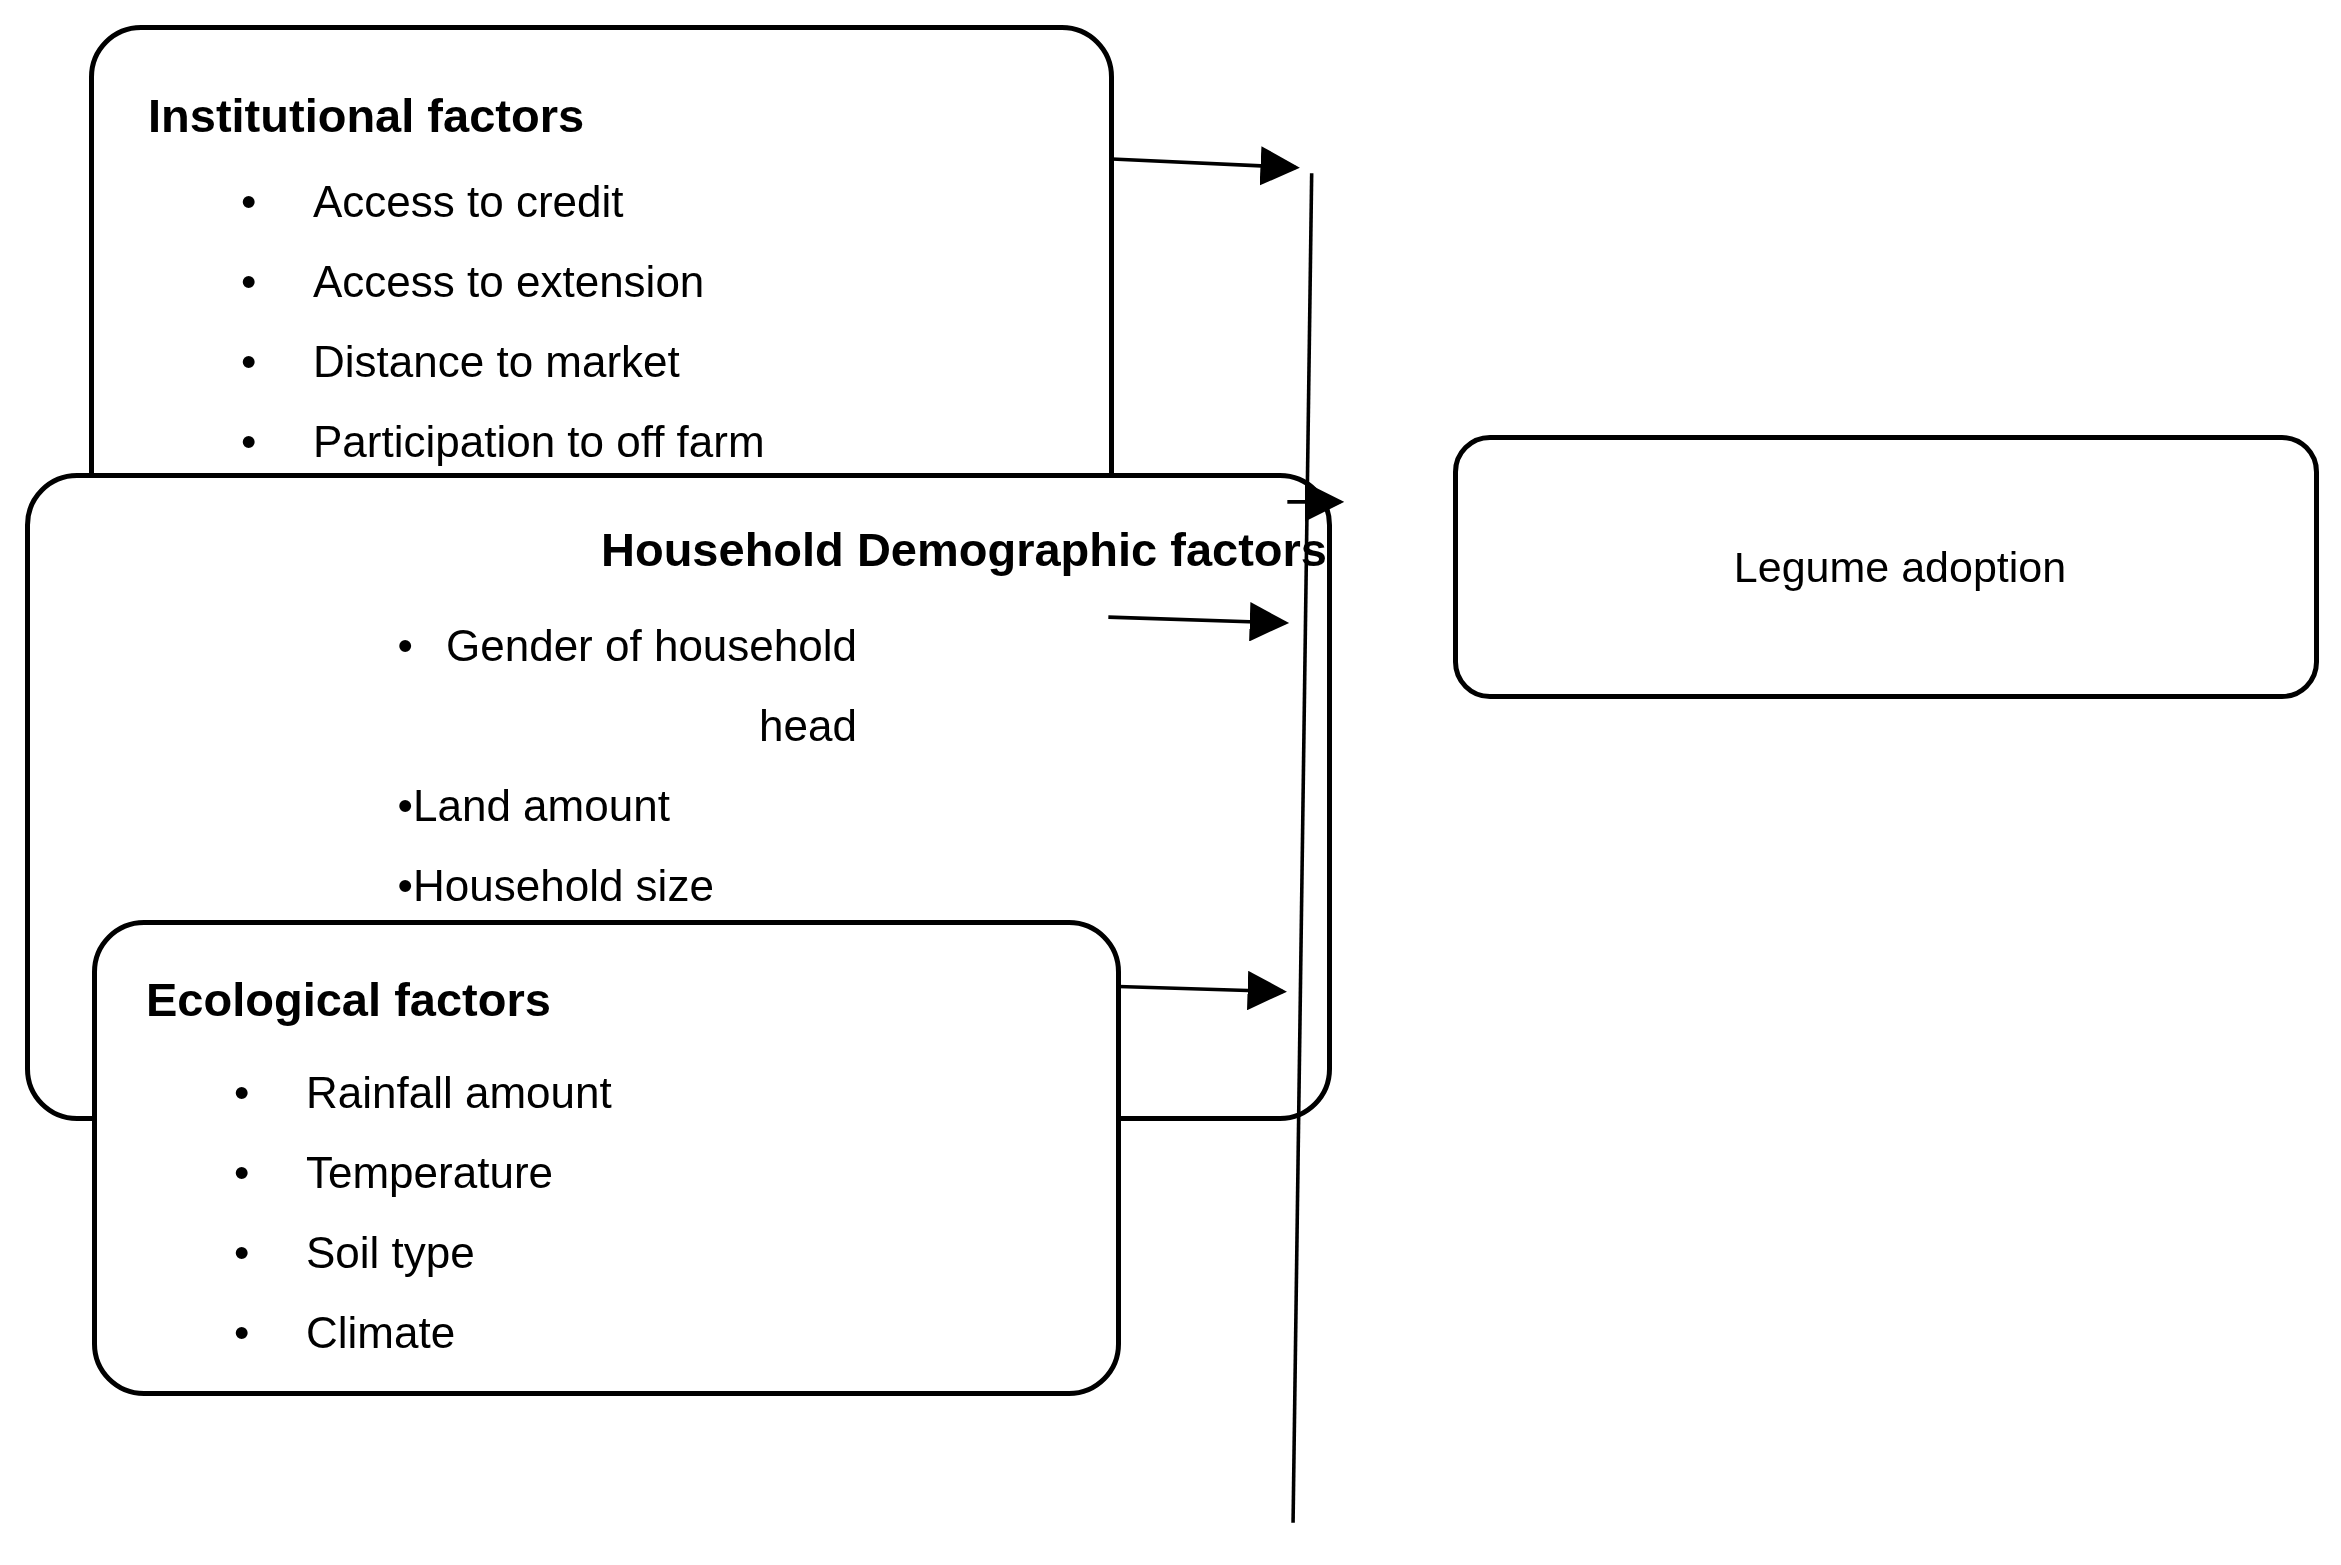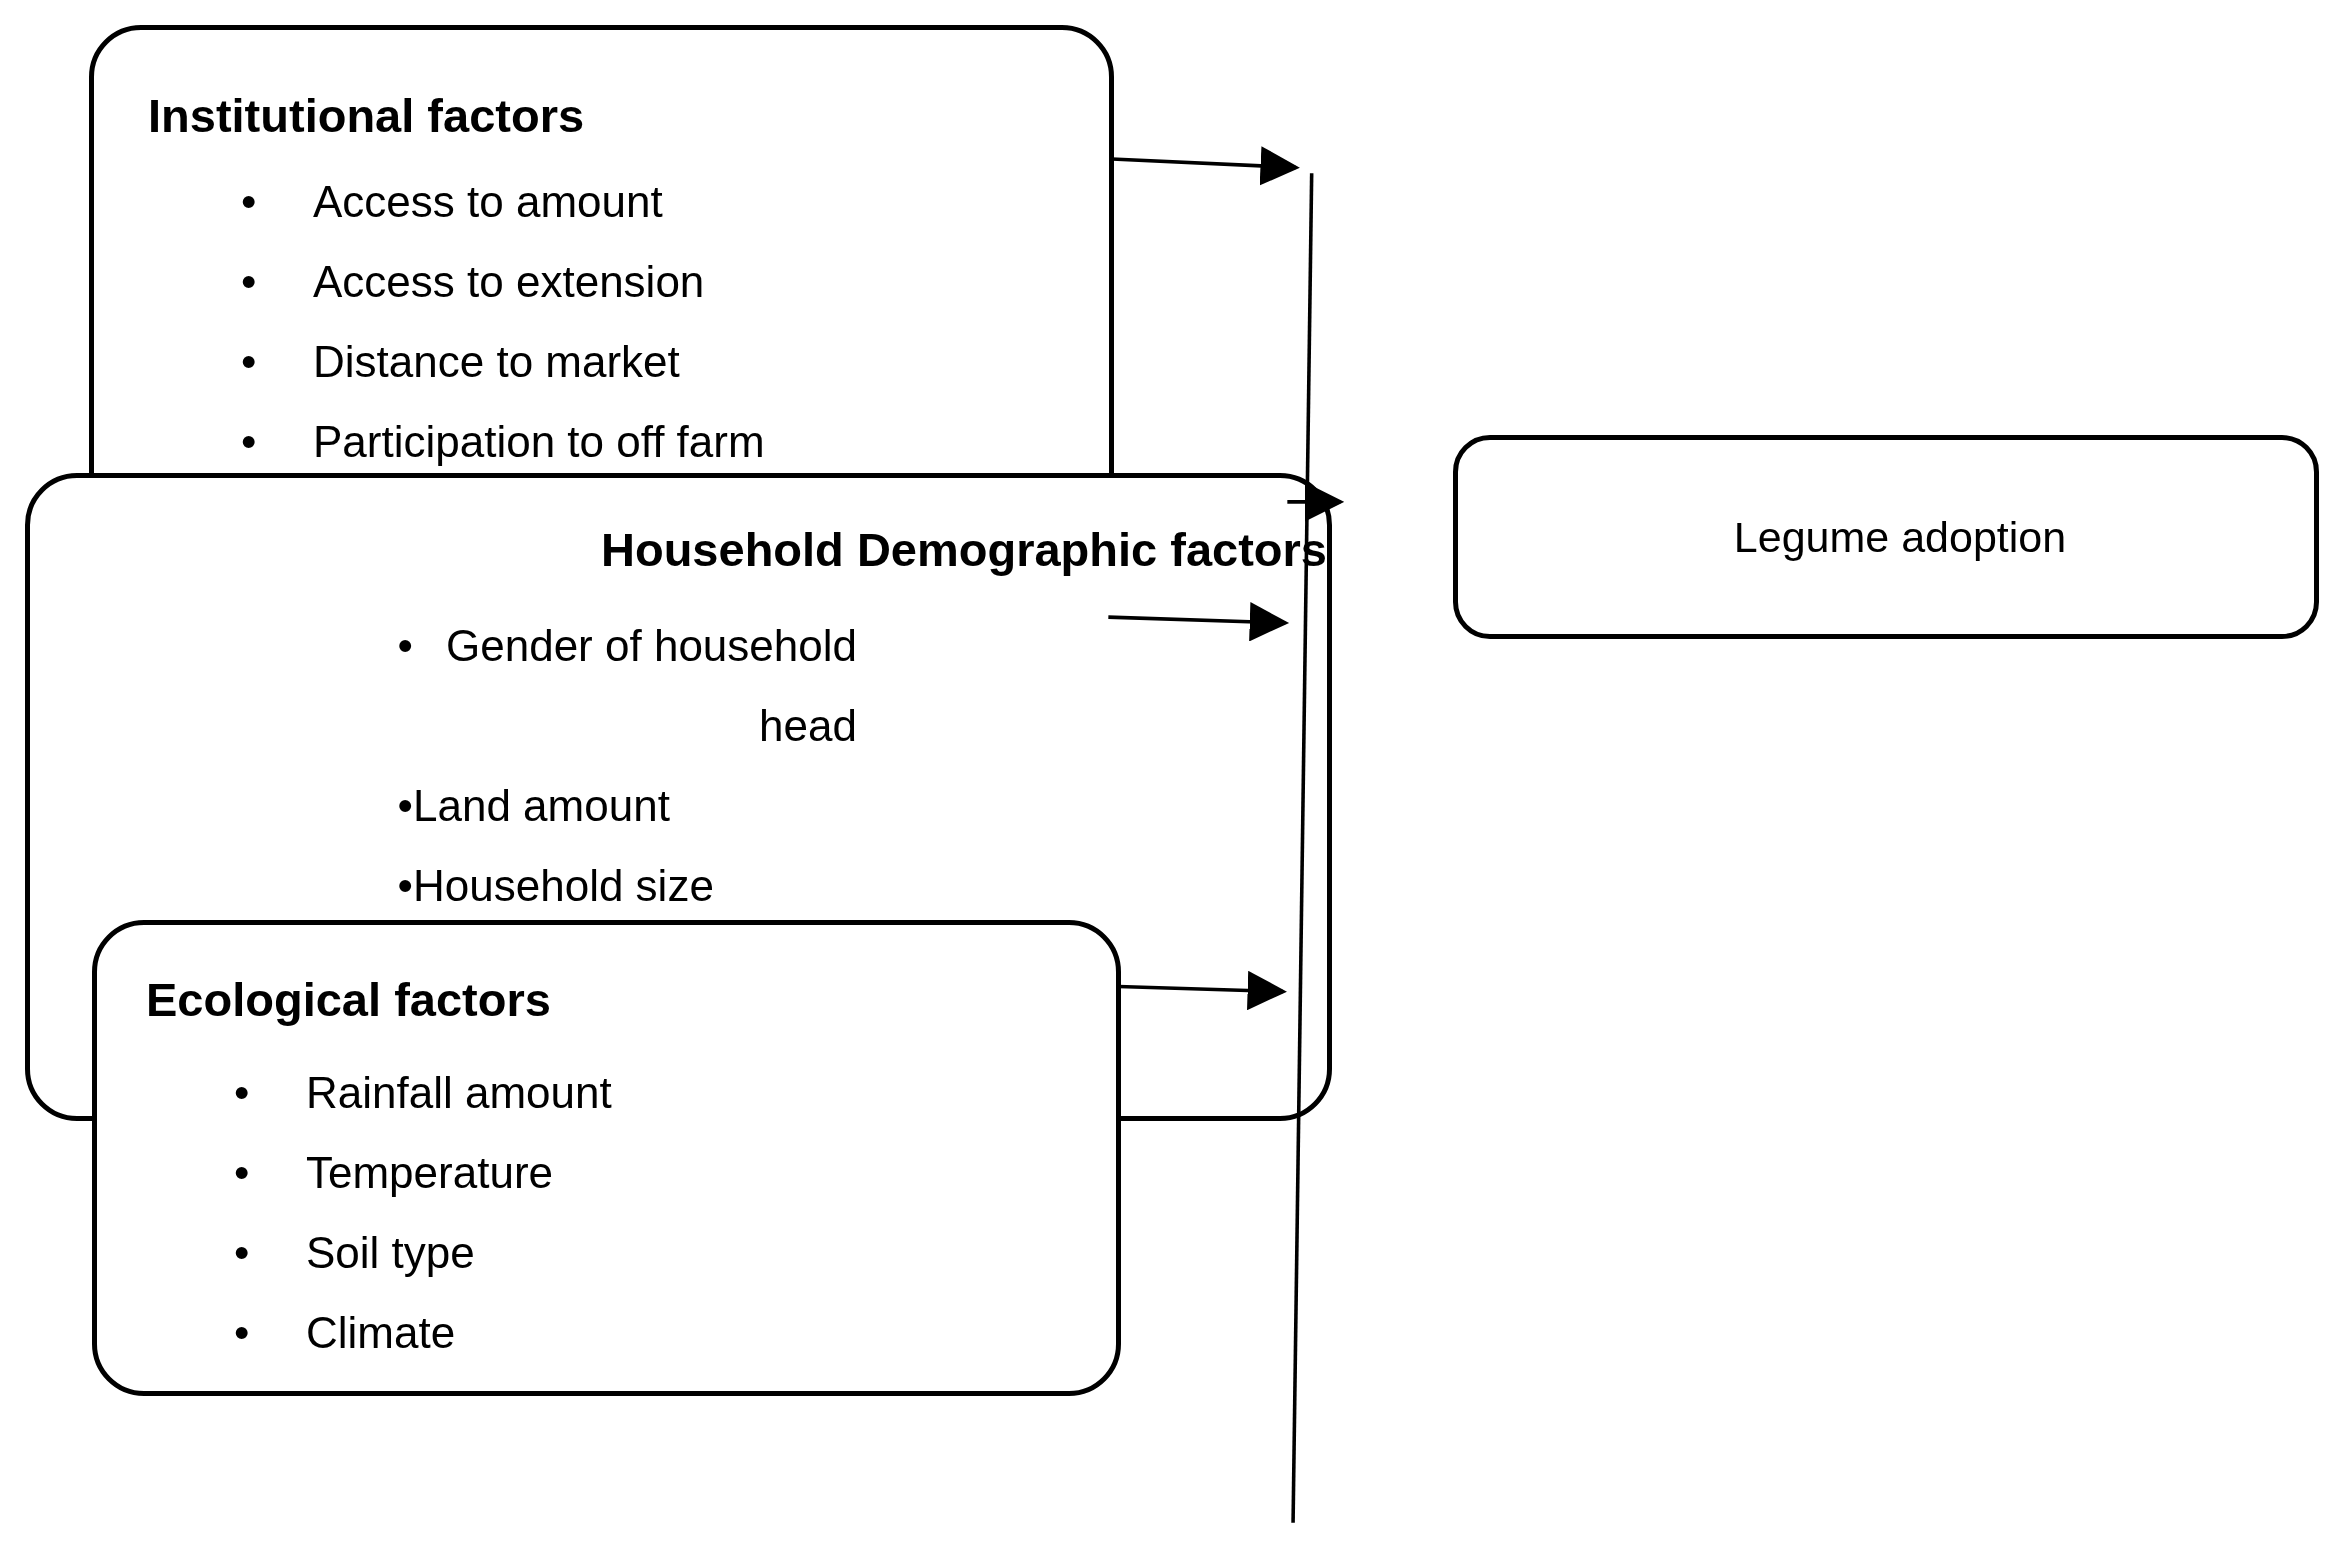--- a/index.html
+++ b/index.html
@@ -42,21 +42,21 @@
   }
   .box-institutional .items{padding-left:147px;}
   .box-institutional .bullet{width:72px;}
   .box-household .items{padding-left:319px;}
   .box-household .bullet{width:64px;}
   .box-household .item-text{max-width:444px;}
   .box-ecological .items{padding-left:137px;}
   .box-ecological .bullet{width:72px;}
   .outcome-box{
     position:absolute;
-    left:1453px;top:435px;width:866px;height:204px;
+    left:1453px;top:435px;width:866px;height:264px;
     background:#ffffff;
     border:5.7px solid #000;
     border-radius:37px;
     box-sizing:border-box;
     display:flex;align-items:center;justify-content:center;
     z-index:1;
     padding-left:28px;
   }
   .outcome-label{font-size:43px;}
   .connector-layer{
@@ -67,21 +67,21 @@
 </head>
 <body>
 
 <div class="canvas">
 
   <div class="factor-box box-institutional">
     <div class="box-title">Institutional factors</div>
     <ul class="items">
       <li class="item">
         <span class="bullet">•</span>
-        <span class="item-text">Access to amount</span>
+        <span class="item-text">Access to credit</span>
       </li>
       <li class="item">
         <span class="bullet">•</span>
         <span class="item-text">Access to extension</span>
       </li>
       <li class="item">
         <span class="bullet">•</span>
         <span class="item-text">Distance to market</span>
       </li>
       <li class="item">

